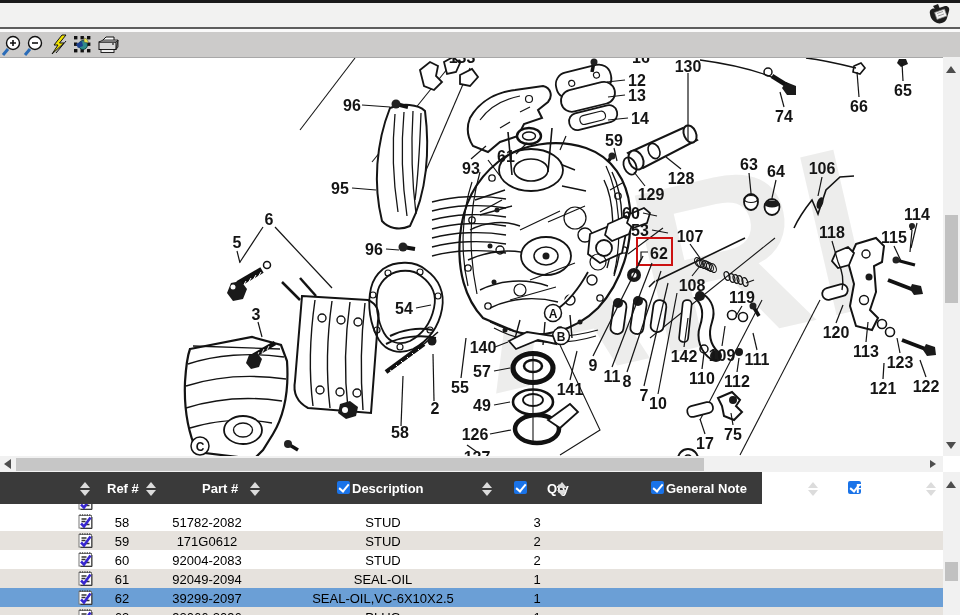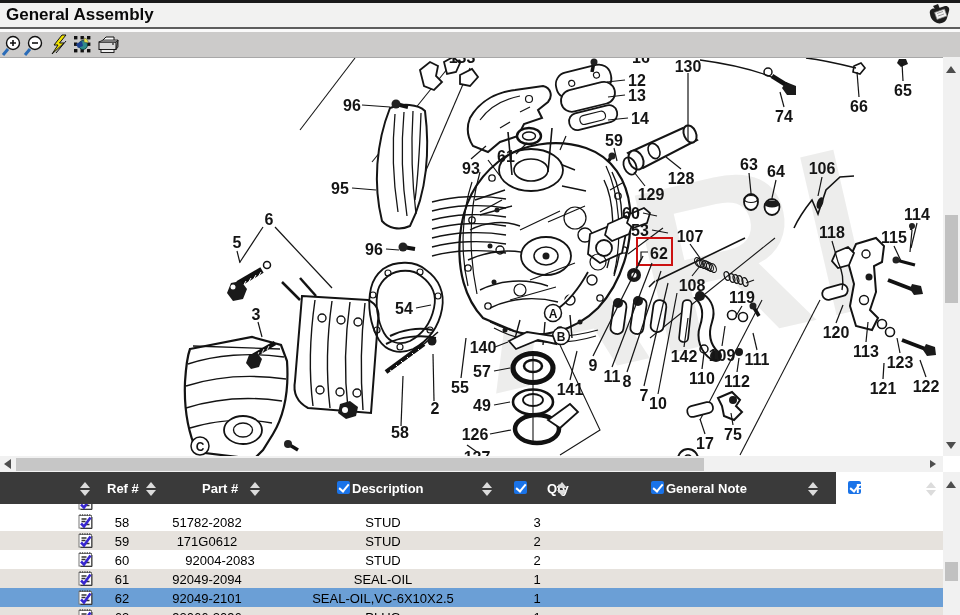--- a/index.html
+++ b/index.html
@@ -13,21 +13,21 @@
   #sepline{left:0;top:27px;width:960px;height:2px;background:#5e5e5e;}
   #sepwhite{left:0;top:29px;width:960px;height:3px;background:#fafafa;}
   #toolbar{left:0;top:32px;width:960px;height:25px;background:#cccbca;border-bottom:1px solid #a8a8a8;}
   
   #vscroll{left:943px;top:57px;width:17px;height:399px;background:#f1f1f1;}
   #vthumb{left:945px;top:215px;width:13px;height:88px;background:#c1c1c1;}
   #hscroll{left:0;top:456px;width:943px;height:16px;background:#f1f1f1;}
   #hthumb{left:16px;top:458px;width:688px;height:13px;background:#c6c6c6;}
   .arr{width:0;height:0;position:absolute;}
   
-  #thead{left:0;top:472px;width:836px;height:32px;background:#3a3a3a;color:#fff;}
+  #thead{left:0;top:472px;width:762px;height:32px;background:#3a3a3a;color:#fff;}
   .hlabel{position:absolute;font-size:13px;font-weight:bold;color:#fff;top:9px;}
   #tvscroll{left:943px;top:472px;width:17px;height:143px;background:#f1f1f1;}
   #tvthumb{left:945px;top:562px;width:13px;height:19px;background:#c1c1c1;}
   .row{position:absolute;left:0;width:943px;height:19px;font-size:13px;color:#000;}
   .cell{position:absolute;top:3px;white-space:nowrap;transform:translateX(-50%);}
   .sort{position:absolute;top:10px;}
   .sort b,.sort i{position:absolute;left:0;width:0;height:0;border-left:5px solid transparent;border-right:5px solid transparent;}
   .sort b{top:0;border-bottom:6px solid #dcdcdc;}
   .sort i{top:8px;border-top:6px solid #dcdcdc;}
   .cb{position:absolute;width:13px;height:13px;top:9px;background:#1a73e8;border-radius:2px;}
@@ -462,21 +462,20 @@
 <line x1="490" y1="434" x2="511" y2="430"></line>
 <line x1="705" y1="434" x2="700" y2="419"></line>
 <line x1="733" y1="425" x2="731" y2="413"></line>
 <line x1="477" y1="452" x2="467" y2="445"></line>
 </g>
 </g>
 </svg>
 
   <div class="abs" id="topblack"></div>
   <div class="abs" id="titlebar"></div>
-  <div class="abs" id="title">General Assembly</div>
   <div class="abs" id="sepline"></div>
   <div class="abs" id="sepwhite"></div>
   <div class="abs" id="toolbar"></div>
 
   <svg class="abs" style="left:926px;top:3px" width="26" height="24" viewBox="0 0 26 24">
     <path d="M7,3 l5,-2 2.5,6 -4,1.5 z" fill="#1d1d1d"></path>
     <path d="M4,11 C3,7 6,4.5 10,6 L19,3 C22,2.5 24,5 23,8 L21,15 C20,19 15,21.5 11,20 C7,18.5 4.5,15 4,11 Z" fill="#1d1d1d"></path>
     <path d="M8.5,9.5 L18.5,6 L21,13 L11,16.5 Z" fill="#f2f2f2" stroke="#777" stroke-width="0.7"></path>
     <path d="M11,10.5 l6,-2 M12,13 l6,-2" stroke="#909090" stroke-width="0.9"></path>
   </svg>
@@ -610,21 +609,21 @@
   </div>
   <div class="row" style="top:550px;background:#ffffff;">
     <svg class="icn" style="position:absolute;left:78px;top:2" width="15" height="15" viewBox="0 0 15 15">
         <rect x="1" y="1.5" width="12.5" height="12.5" fill="#fff" stroke="#787878"></rect>
         <path d="M14,3 L14,14.5 L2.5,14.5" stroke="#3a3a3a" stroke-width="1" fill="none"></path>
         <path d="M1.5,1 h12" stroke="#444" stroke-width="1.6" stroke-dasharray="1.3,1.1"></path>
         <path d="M3.5,5 h5 M3.5,7.5 h4 M8,10.5 h3.5" stroke="#333" stroke-width="1.4"></path>
         <path d="M3,9.5 L6,12.5 L12.5,3.5" stroke="#3726cf" stroke-width="2.6" fill="none"></path>
       </svg>
     <div class="cell" style="left:122px">60</div>
-      <div class="cell" style="left:220px">92004-2083</div>
+      <div class="cell" style="left:207px">92004-2083</div>
       <div class="cell" style="left:383px">STUD</div>
       <div class="cell" style="left:537px">2</div>
   </div>
   <div class="row" style="top:569px;background:#e6e2dd;">
     <svg class="icn" style="position:absolute;left:78px;top:2" width="15" height="15" viewBox="0 0 15 15">
         <rect x="1" y="1.5" width="12.5" height="12.5" fill="#fff" stroke="#787878"></rect>
         <path d="M14,3 L14,14.5 L2.5,14.5" stroke="#3a3a3a" stroke-width="1" fill="none"></path>
         <path d="M1.5,1 h12" stroke="#444" stroke-width="1.6" stroke-dasharray="1.3,1.1"></path>
         <path d="M3.5,5 h5 M3.5,7.5 h4 M8,10.5 h3.5" stroke="#333" stroke-width="1.4"></path>
         <path d="M3,9.5 L6,12.5 L12.5,3.5" stroke="#3726cf" stroke-width="2.6" fill="none"></path>
@@ -636,21 +635,21 @@
   </div>
   <div class="row" style="top:588px;background:#6b9fd6;">
     <svg class="icn" style="position:absolute;left:78px;top:2" width="15" height="15" viewBox="0 0 15 15">
         <rect x="1" y="1.5" width="12.5" height="12.5" fill="#fff" stroke="#787878"></rect>
         <path d="M14,3 L14,14.5 L2.5,14.5" stroke="#3a3a3a" stroke-width="1" fill="none"></path>
         <path d="M1.5,1 h12" stroke="#444" stroke-width="1.6" stroke-dasharray="1.3,1.1"></path>
         <path d="M3.5,5 h5 M3.5,7.5 h4 M8,10.5 h3.5" stroke="#333" stroke-width="1.4"></path>
         <path d="M3,9.5 L6,12.5 L12.5,3.5" stroke="#3726cf" stroke-width="2.6" fill="none"></path>
       </svg>
     <div class="cell" style="left:122px">62</div>
-      <div class="cell" style="left:207px">92049-2101</div>
+      <div class="cell" style="left:207px">39299-2097</div>
       <div class="cell" style="left:383px">SEAL-OIL,VC-6X10X2.5</div>
       <div class="cell" style="left:537px">1</div>
   </div>
   <div class="row" style="top:607px;height:8px;background:#e6e2dd;overflow:hidden;">
     <svg class="icn" style="position:absolute;left:78px;top:2" width="15" height="15" viewBox="0 0 15 15">
         <rect x="1" y="1.5" width="12.5" height="12.5" fill="#fff" stroke="#787878"></rect>
         <path d="M14,3 L14,14.5 L2.5,14.5" stroke="#3a3a3a" stroke-width="1" fill="none"></path>
         <path d="M1.5,1 h12" stroke="#444" stroke-width="1.6" stroke-dasharray="1.3,1.1"></path>
         <path d="M3.5,5 h5 M3.5,7.5 h4 M8,10.5 h3.5" stroke="#333" stroke-width="1.4"></path>
         <path d="M3,9.5 L6,12.5 L12.5,3.5" stroke="#3726cf" stroke-width="2.6" fill="none"></path>

